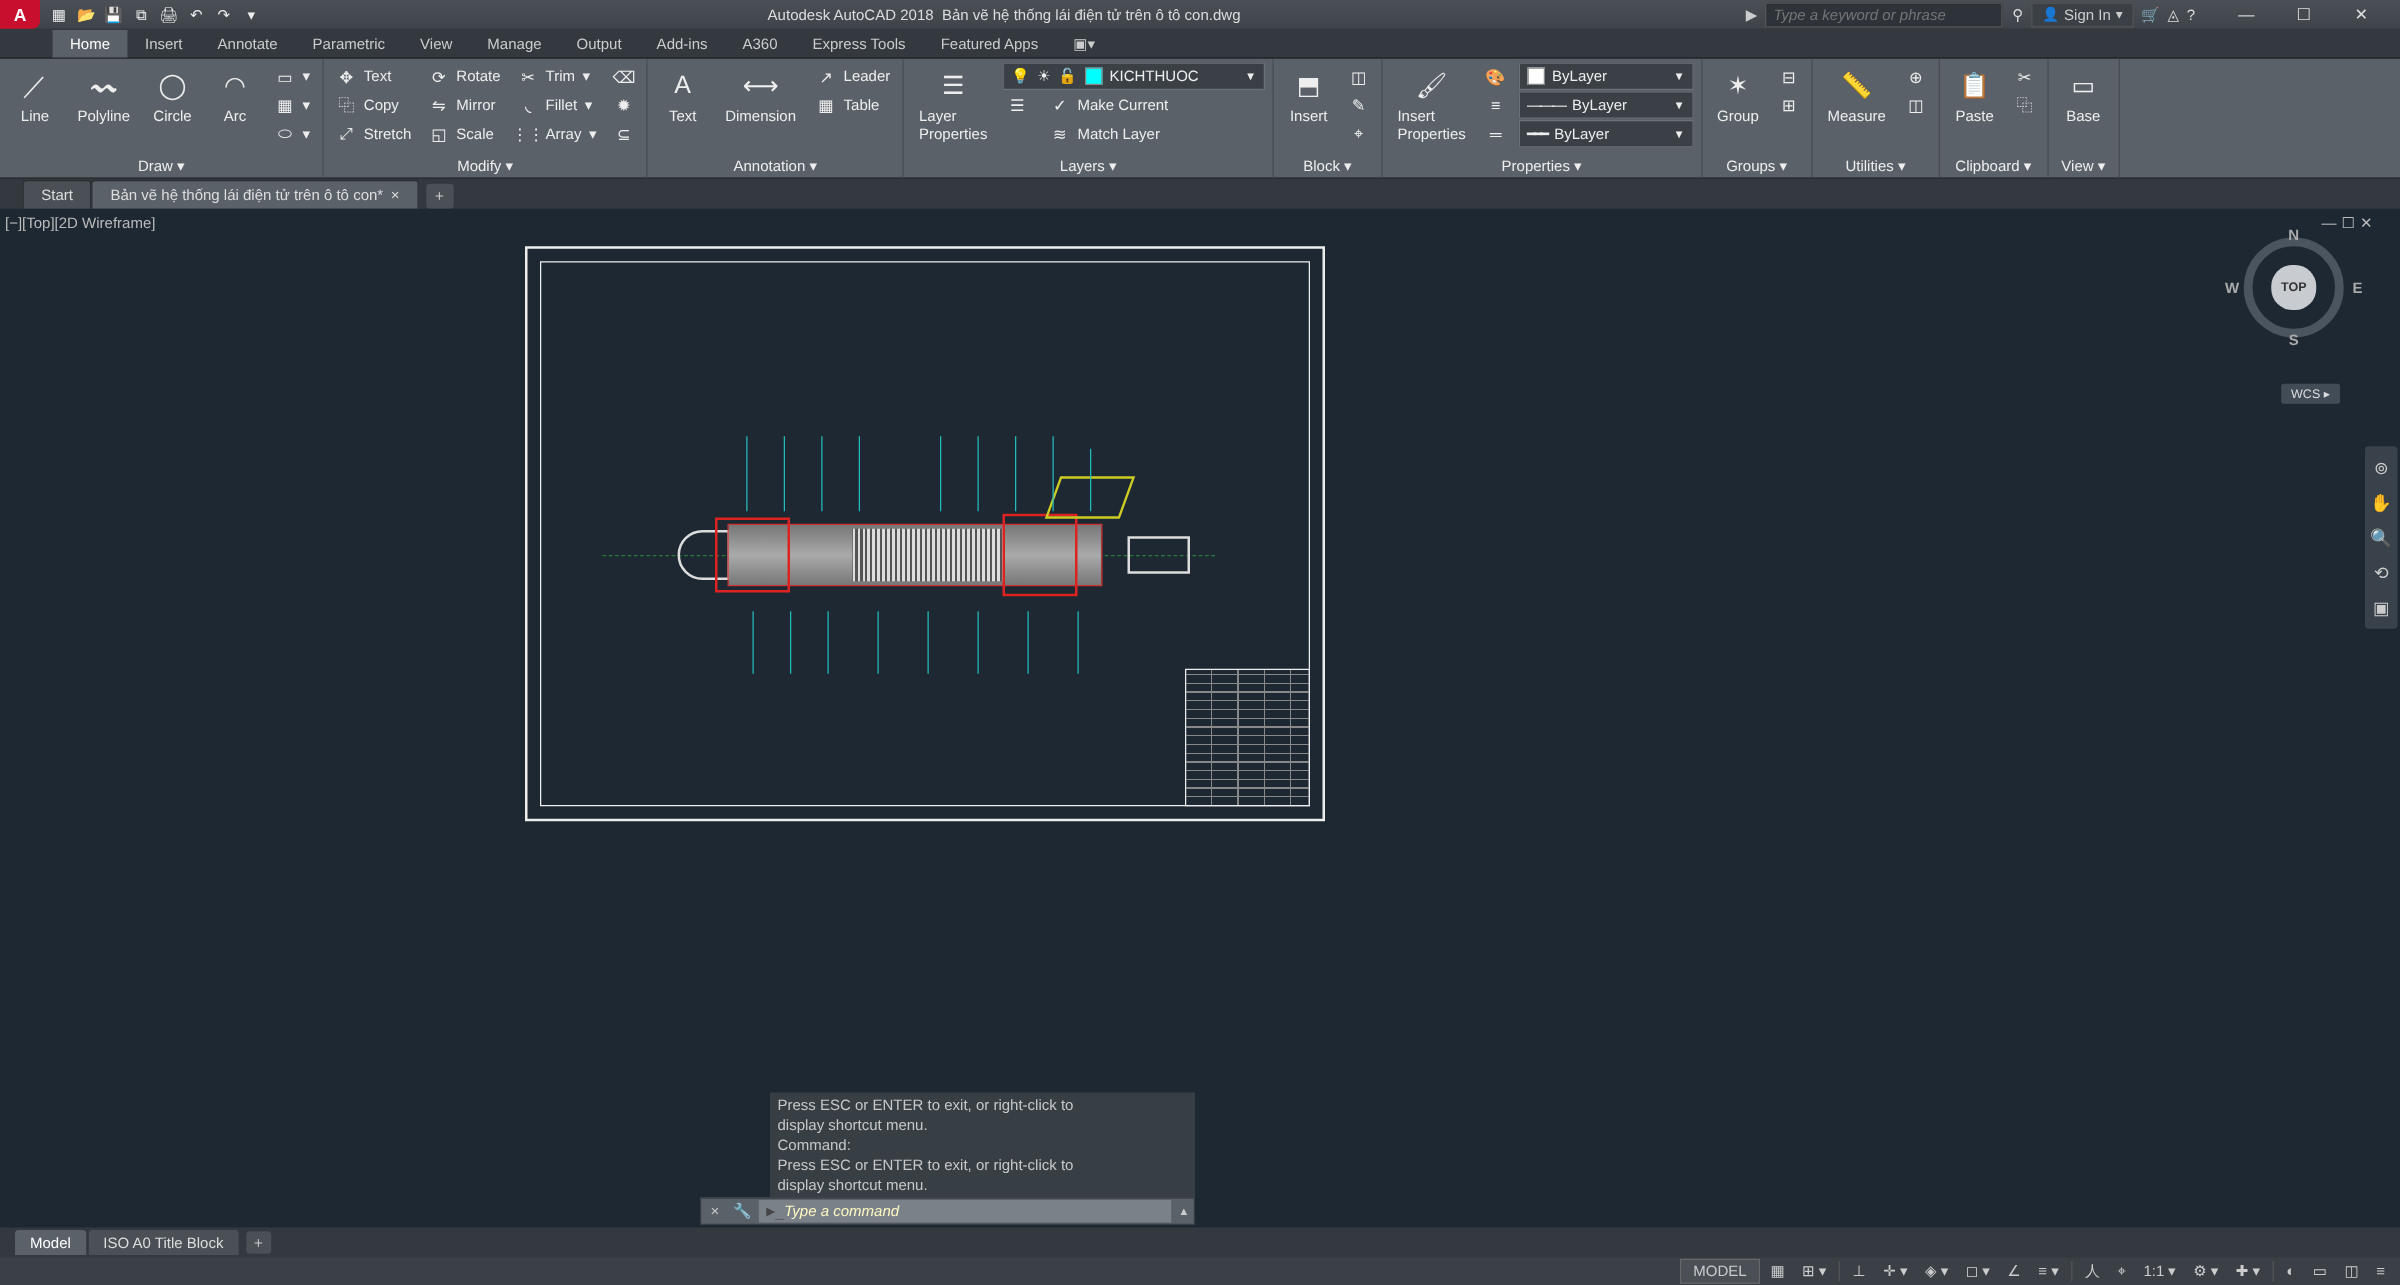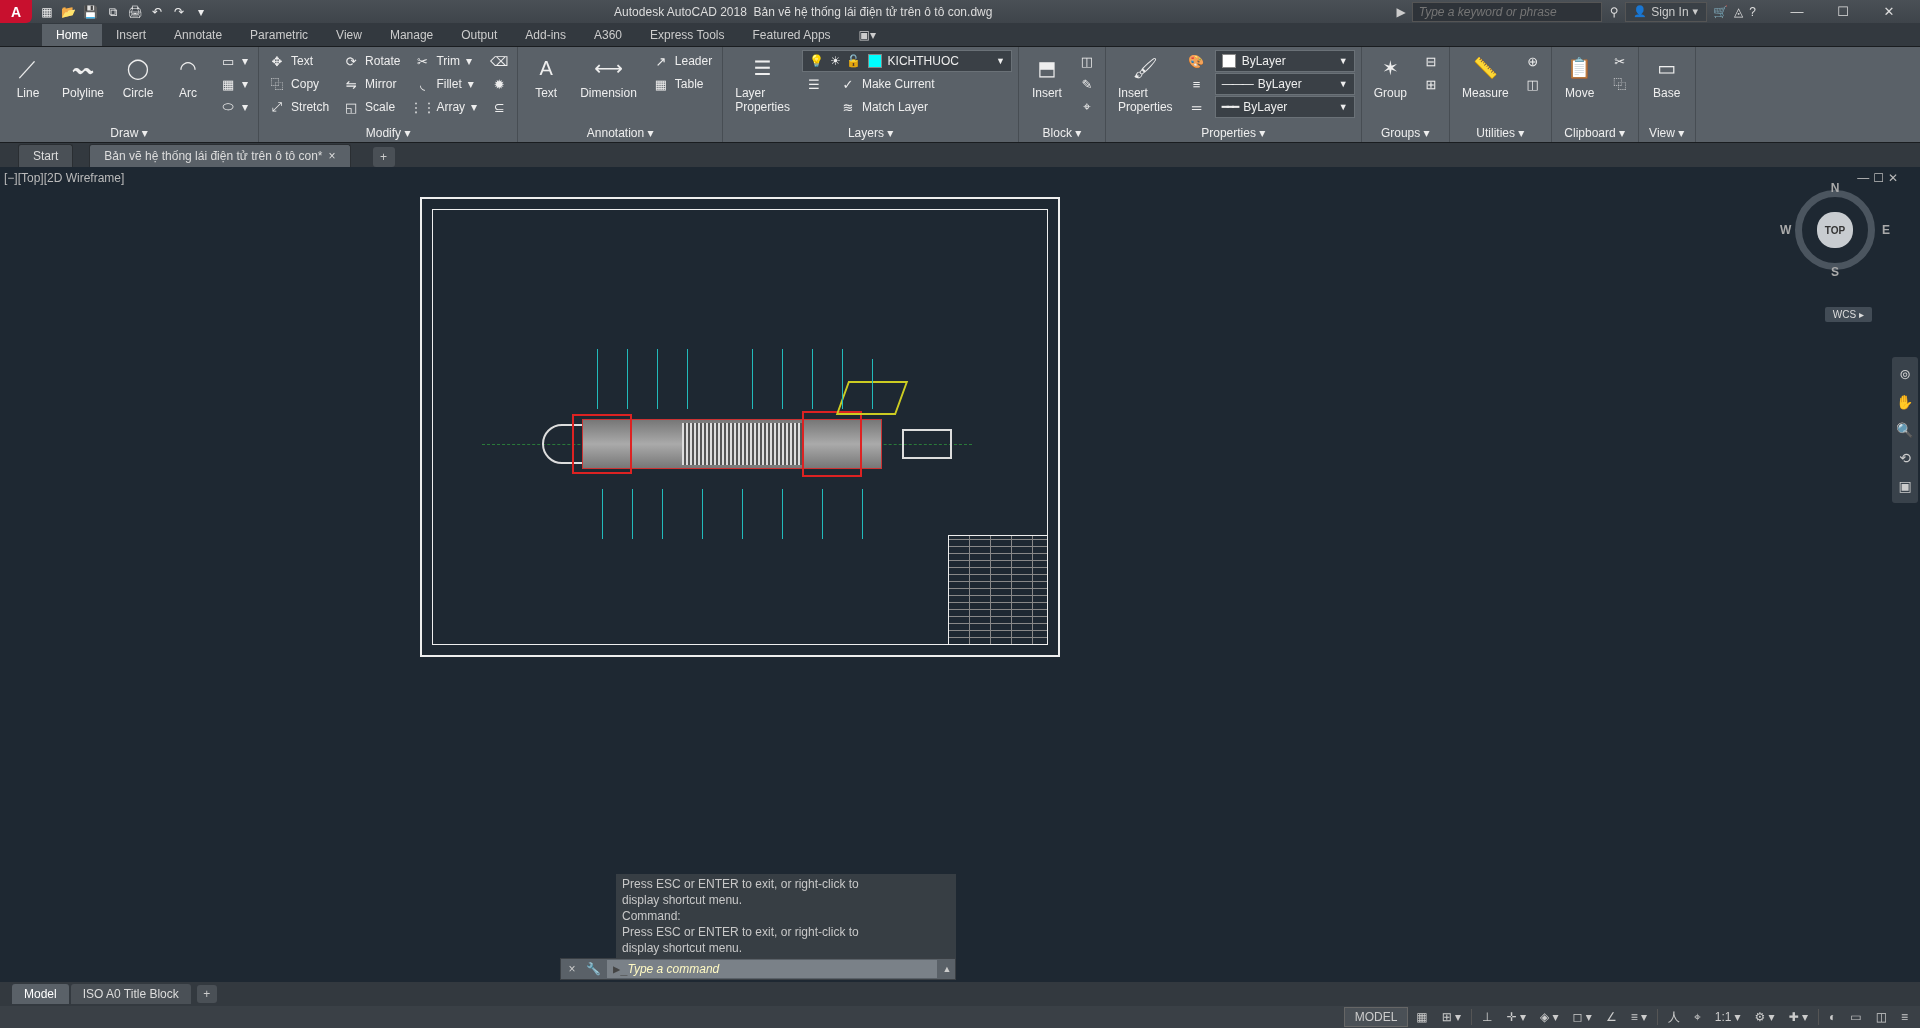--- a/index.html
+++ b/index.html
@@ -30,21 +30,21 @@
 .big-btn { display:flex; flex-direction:column; align-items:center; justify-content:center; gap:2px; padding:2px 6px; cursor:pointer; color:#eee; min-width:40px;}
 .big-btn .ico { width:32px; height:32px; display:flex; align-items:center; justify-content:center; font-size:20px; color:#eee;}
 .sml { display:flex; align-items:center; gap:6px; padding:1px 4px; cursor:pointer; color:#eee; font-size:12px; height:22px;}
 .sml .ico { width:16px; height:16px; display:flex; align-items:center; justify-content:center; font-size:13px;}
 .col { display:flex; flex-direction:column; gap:1px;}
 .drop { background:#3a4046; border:1px solid #6a7177; height:22px; display:flex; align-items:center; padding:0 6px; gap:6px; color:#eee; min-width:140px; cursor:pointer;}
 .drop .arrow { margin-left:auto; font-size:9px;}
 .swatch { width:14px; height:14px; border:1px solid #888; display:inline-block;}
 
 
-.file-tabs { height:24px; background:#33393f; display:flex; align-items:flex-end; padding-left:18px; gap:16px;}
+.file-tabs { height:24px; background:#33393f; display:flex; align-items:flex-end; padding-left:18px; gap:0;}
 .file-tabs .ftab { padding:4px 14px; background:#4a5056; border:1px solid #2a2e32; border-bottom:none; color:#ddd; font-size:12px; border-radius:3px 3px 0 0; cursor:pointer; display:flex; align-items:center; gap:6px;}
 .file-tabs .ftab.active { background:#5a6168;}
 .file-tabs .plus { width:22px; height:20px; background:#4a5056; border-radius:3px; display:flex; align-items:center; justify-content:center; margin-left:6px; cursor:pointer; color:#ccc;}
 
 
 .canvas-wrap { position:relative; height:calc(1028px - 23px - 24px - 96px - 24px - 24px - 22px); background:#1e2832;}
 .view-label { position:absolute; top:4px; left:4px; color:#bbb; font-size:12px;}
 .vp-controls { position:absolute; top:4px; right:22px; display:flex; gap:4px; color:#bbb; font-size:12px;}
 .vp-controls span{ cursor:pointer;}
 
@@ -387,21 +387,21 @@
           </div>
       </div>
     </div>
     <div class="panel-label">Utilities ▾</div>
   </div>
 
   <div class="panel">
     <div class="panel-body">
       <div class="big-btn">
           <div class="ico">📋</div>
-          <span>Move</span>
+          <span>Paste</span>
         </div>
       <div class="col">
         <div class="sml">
             <span class="ico">✂</span>
           </div>
         <div class="sml">
             <span class="ico">⿻</span>
           </div>
       </div>
     </div>

